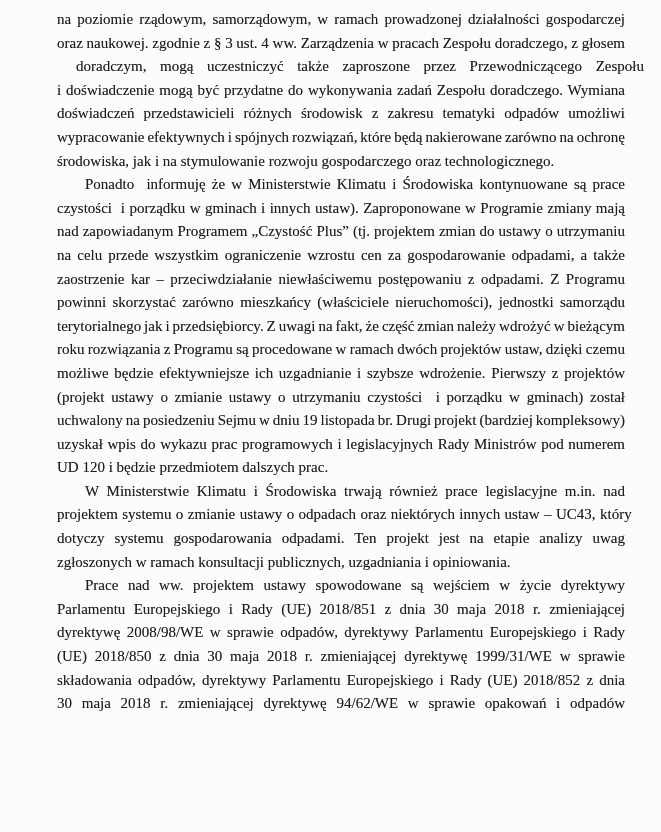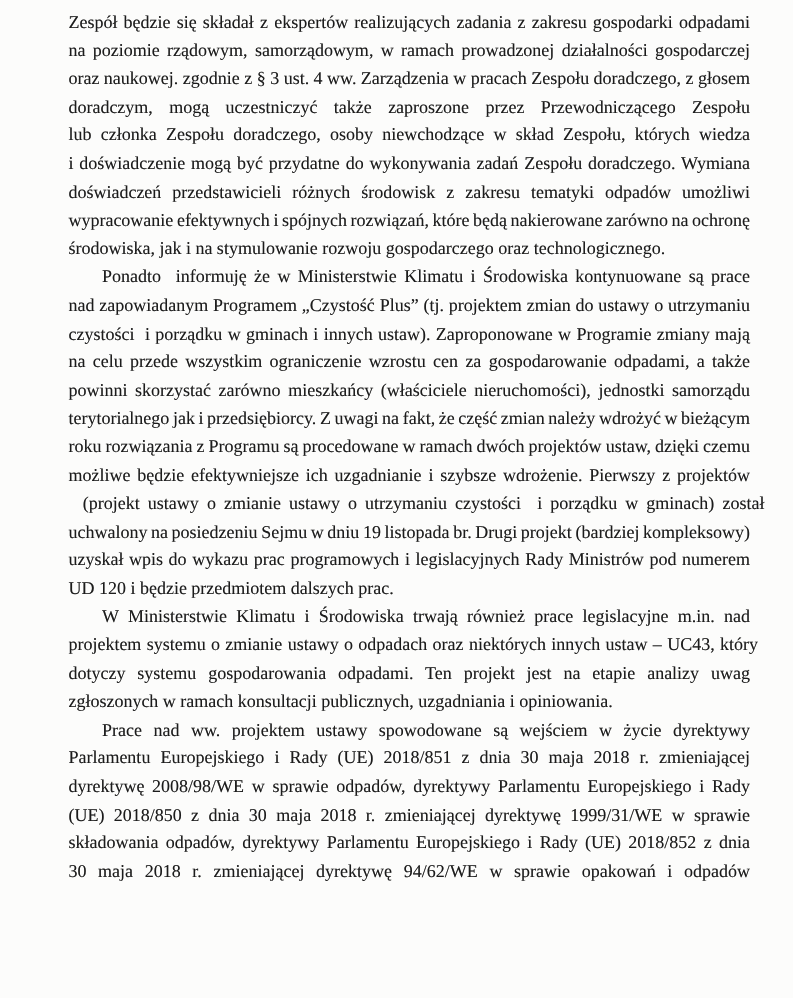--- a/index.html
+++ b/index.html
@@ -35,40 +35,39 @@
     overflow: visible;
   }
   .line.indent { text-indent: 28px; }
 </style>
 </head>
 <body style="background: rgb(252, 252, 251);">
 
 <div class="page">
   <div class="textblock" lang="pl" style="color: rgb(28, 28, 28);">
       <div class="paragraph">
-        <div class="line" style="word-spacing: 1.392px;"><span>Zespół będzie się składał z ekspertów realizujących zadania z zakresu gospodarki odpadami</span></div>
         <div class="line" style="word-spacing: 2.379px;"><span>na poziomie rządowym, samorządowym, w ramach prowadzonej działalności gospodarczej</span></div>
         <div class="line" style="word-spacing: -0.026px; text-align: right;"><span>oraz naukowej. zgodnie z § 3 ust. 4 ww. Zarządzenia w pracach Zespołu doradczego, z głosem</span></div>
-        <div class="line" style="word-spacing: 9.868px;"><span>doradczym, mogą uczestniczyć także zaproszone przez Przewodniczącego Zespołu</span></div>
-        <div class="line" style="word-spacing: 3.983px;"><span>lub członka Zespołu doradczego, osoby niewchodzące w skład Zespołu, których wiedza</span></div>
+        <div class="line" style="word-spacing: 9.868px; margin-left: 19px;"><span>doradczym, mogą uczestniczyć także zaproszone przez Przewodniczącego Zespołu</span></div>
         <div class="line" style="word-spacing: 1.145px;"><span>i doświadczenie mogą być przydatne do wykonywania zadań Zespołu doradczego. Wymiana</span></div>
         <div class="line" style="word-spacing: 5.395px;"><span>doświadczeń przedstawicieli różnych środowisk z zakresu tematyki odpadów umożliwi</span></div>
         <div class="line" style="word-spacing: -0.802px;"><span>wypracowanie efektywnych i spójnych rozwiązań, które będą nakierowane zarówno na ochronę</span></div>
         <div class="line"><span>środowiska, jak i na stymulowanie rozwoju gospodarczego oraz technologicznego.</span></div>
       </div>
       <div class="paragraph">
         <div class="line indent" style="word-spacing: 2.395px;"><span>Ponadto  informuję że w Ministerstwie Klimatu i Środowiska kontynuowane są prace</span></div>
+        <div class="line" style="word-spacing: 0.691px;"><span>czystości  i porządku w gminach i innych ustaw). Zaproponowane w Programie zmiany mają</span></div>
         <div class="line" style="word-spacing: 0.284px;"><span>nad zapowiadanym Programem „Czystość Plus” (tj. projektem zmian do ustawy o utrzymaniu</span></div>
-        <div class="line" style="word-spacing: 0.691px;"><span>czystości  i porządku w gminach i innych ustaw). Zaproponowane w Programie zmiany mają</span></div>
         <div class="line" style="word-spacing: 2.338px;"><span>na celu przede wszystkim ograniczenie wzrostu cen za gospodarowanie odpadami, a także</span></div>
+        <div class="line" style="word-spacing: 2.67px;"><span>zaostrzenie kar – przeciwdziałanie niewłaściwemu postępowaniu z odpadami. Z Programu</span></div>
         <div class="line" style="word-spacing: 2.596px;"><span>powinni skorzystać zarówno mieszkańcy (właściciele nieruchomości), jednostki samorządu</span></div>
         <div class="line" style="word-spacing: -0.769px;"><span>terytorialnego jak i przedsiębiorcy. Z uwagi na fakt, że część zmian należy wdrożyć w bieżącym</span></div>
         <div class="line" style="word-spacing: -0.38px;"><span>roku rozwiązania z Programu są procedowane w ramach dwóch projektów ustaw, dzięki czemu</span></div>
         <div class="line" style="word-spacing: 1.945px;"><span>możliwe będzie efektywniejsze ich uzgadnianie i szybsze wdrożenie. Pierwszy z projektów</span></div>
-        <div class="line" style="word-spacing: 2.965px; margin-left: 12px;"><span>(projekt ustawy o zmianie ustawy o utrzymaniu czystości  i porządku w gminach) został</span></div>
+        <div class="line" style="word-spacing: 2.965px;"><span>(projekt ustawy o zmianie ustawy o utrzymaniu czystości  i porządku w gminach) został</span></div>
         <div class="line" style="word-spacing: -0.747px;"><span>uchwalony na posiedzeniu Sejmu w dniu 19 listopada br. Drugi projekt (bardziej kompleksowy)</span></div>
         <div class="line" style="word-spacing: 0.928px;"><span>uzyskał wpis do wykazu prac programowych i legislacyjnych Rady Ministrów pod numerem</span></div>
         <div class="line"><span>UD 120 i będzie przedmiotem dalszych prac.</span></div>
       </div>
       <div class="paragraph">
         <div class="line indent" style="word-spacing: 3.956px;"><span>W Ministerstwie Klimatu i Środowiska trwają również prace legislacyjne m.in. nad</span></div>
         <div class="line" style="word-spacing: 0.69px;"><span>projektem systemu o zmianie ustawy o odpadach oraz niektórych innych ustaw – UC43, który</span></div>
         <div class="line" style="word-spacing: 6.155px;"><span>dotyczy systemu gospodarowania odpadami. Ten projekt jest na etapie analizy uwag</span></div>
         <div class="line"><span>zgłoszonych w ramach konsultacji publicznych, uzgadniania i opiniowania.</span></div>
       </div>

